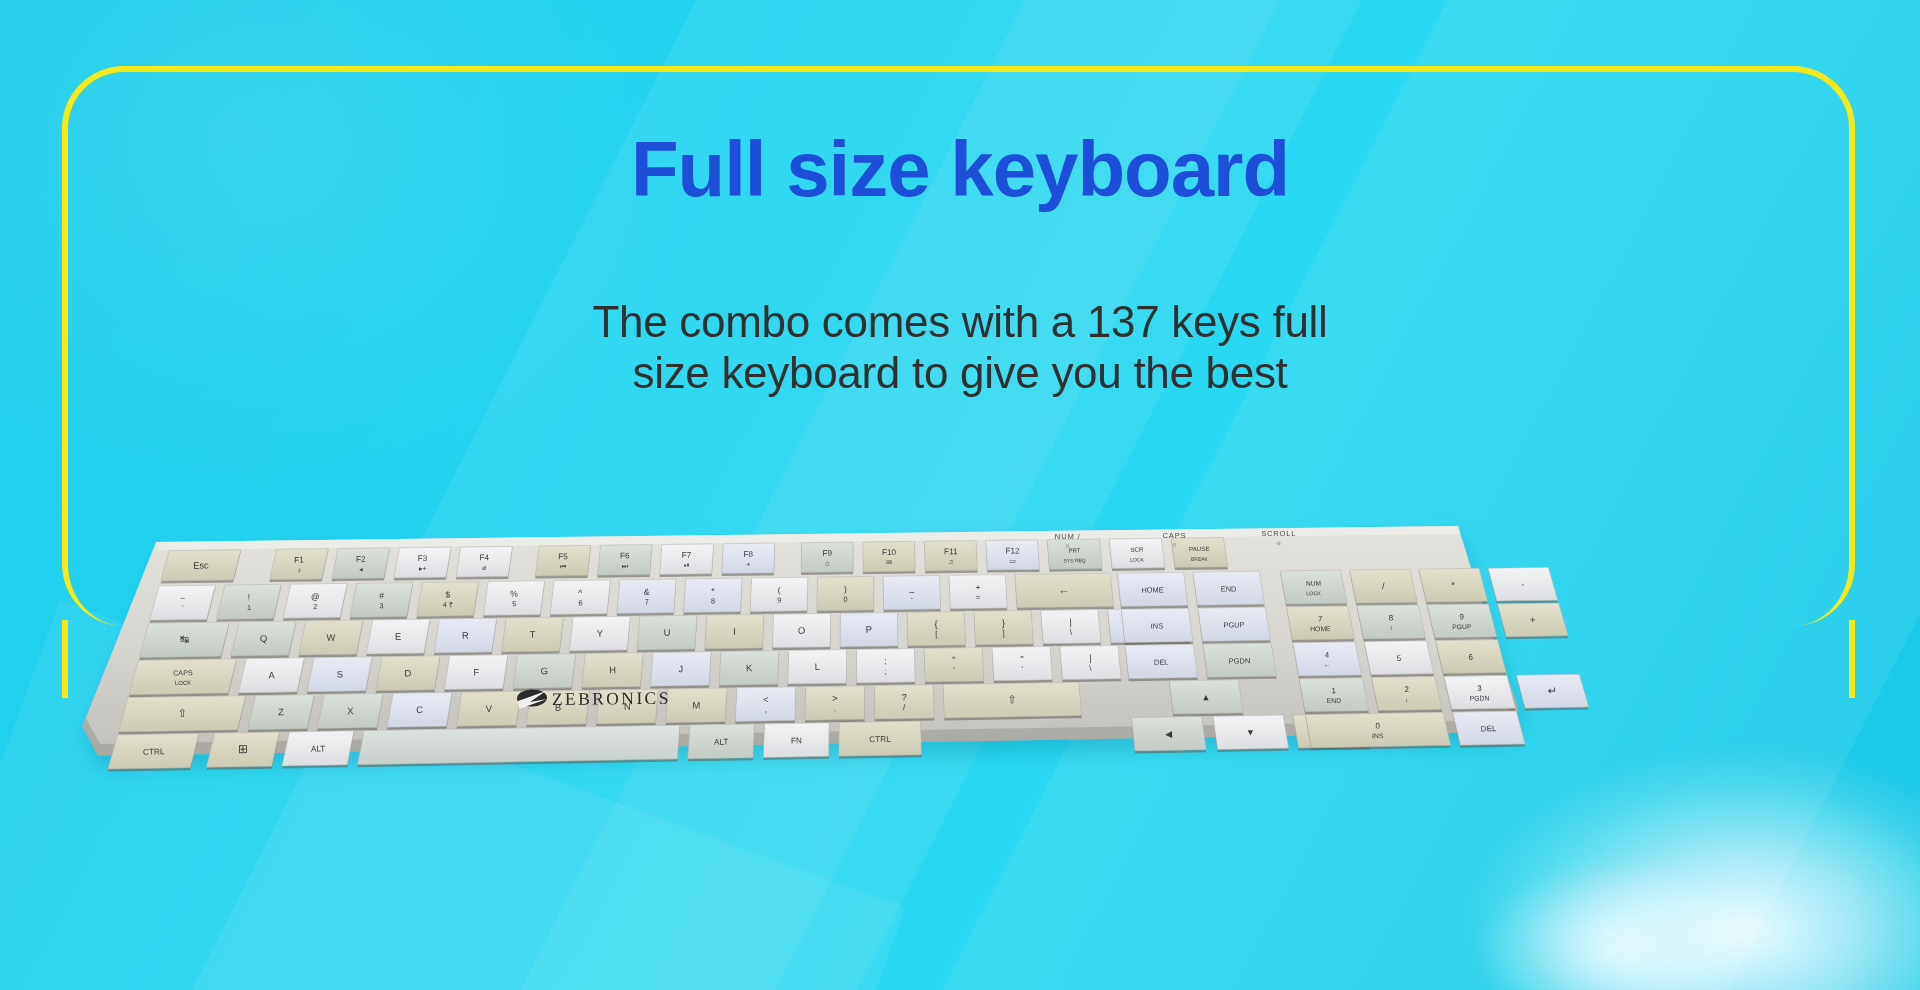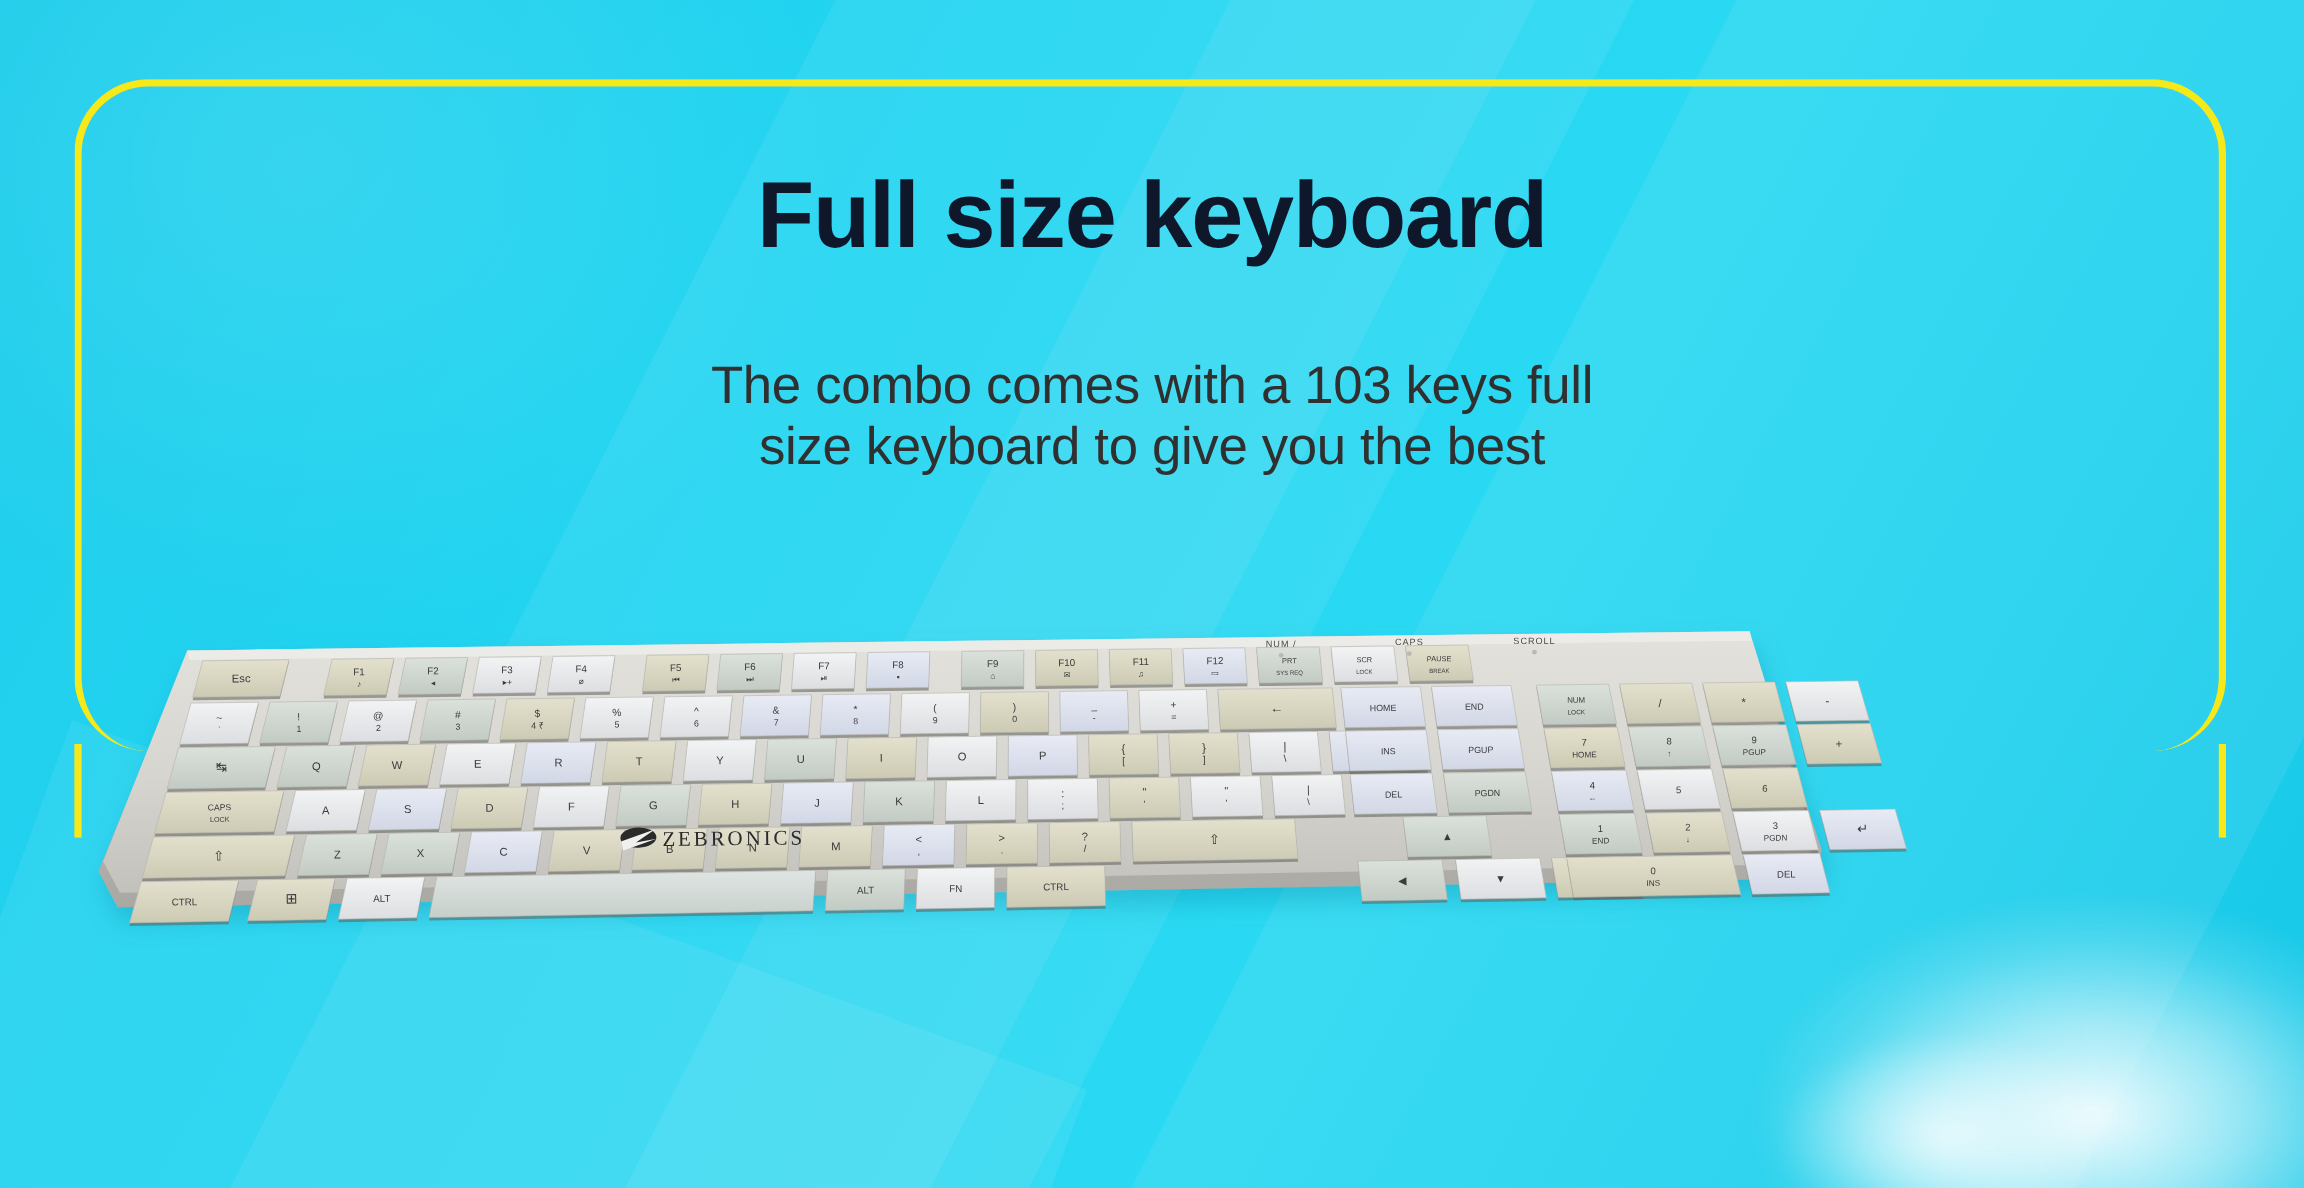--- a/index.html
+++ b/index.html
@@ -45,24 +45,24 @@
     box-sizing:border-box;
   }
   .frame-l, .frame-r{
     position:absolute; width:6px; background:#f7e919; top:620px; height:78px;
   }
   .frame-l{ left:62px; }
   .frame-r{ left:1849px; }
 
   
   .headline{
-    position:absolute; left:0; right:0; top:140px;
+    position:absolute; left:0; right:0; top:130px;
     text-align:center;
     font-size:78px; font-weight:bold; letter-spacing:-1px;
-    color:#0f172a; line-height:1;
+    color:#1d4ed8; line-height:1;
   }
   .subcopy{
     position:absolute; left:50%; transform:translateX(-50%); top:296px;
     width:1120px; text-align:center;
     font-size:44px; font-weight:400; line-height:1.16;
     color:#303030; letter-spacing:-.3px;
   }
   .subcopy span{ display:block; }
 
   
@@ -87,21 +87,21 @@
   <div class="cloud"></div>
   <div class="cloud2"></div>
 
   <div class="frame"></div>
   <div class="frame-l"></div>
   <div class="frame-r"></div>
 
   <div class="headline">Full size keyboard</div>
 
   <div class="subcopy">
-    <span>The combo comes with a 103 keys full</span>
+    <span>The combo comes with a 137 keys full</span>
     <span>size keyboard to give you the best</span>
   </div>
 
   <div id="kb-wrap">
     <svg id="kb-svg" viewBox="0 0 1800 420" preserveAspectRatio="none">
       <defs>
         <linearGradient id="bodyGrad" x1="0" y1="0" x2="0" y2="1">
           <stop offset="0%" stop-color="#e3e2dd"></stop>
           <stop offset="55%" stop-color="#d6d5d0"></stop>
           <stop offset="100%" stop-color="#c2c1bb"></stop>

